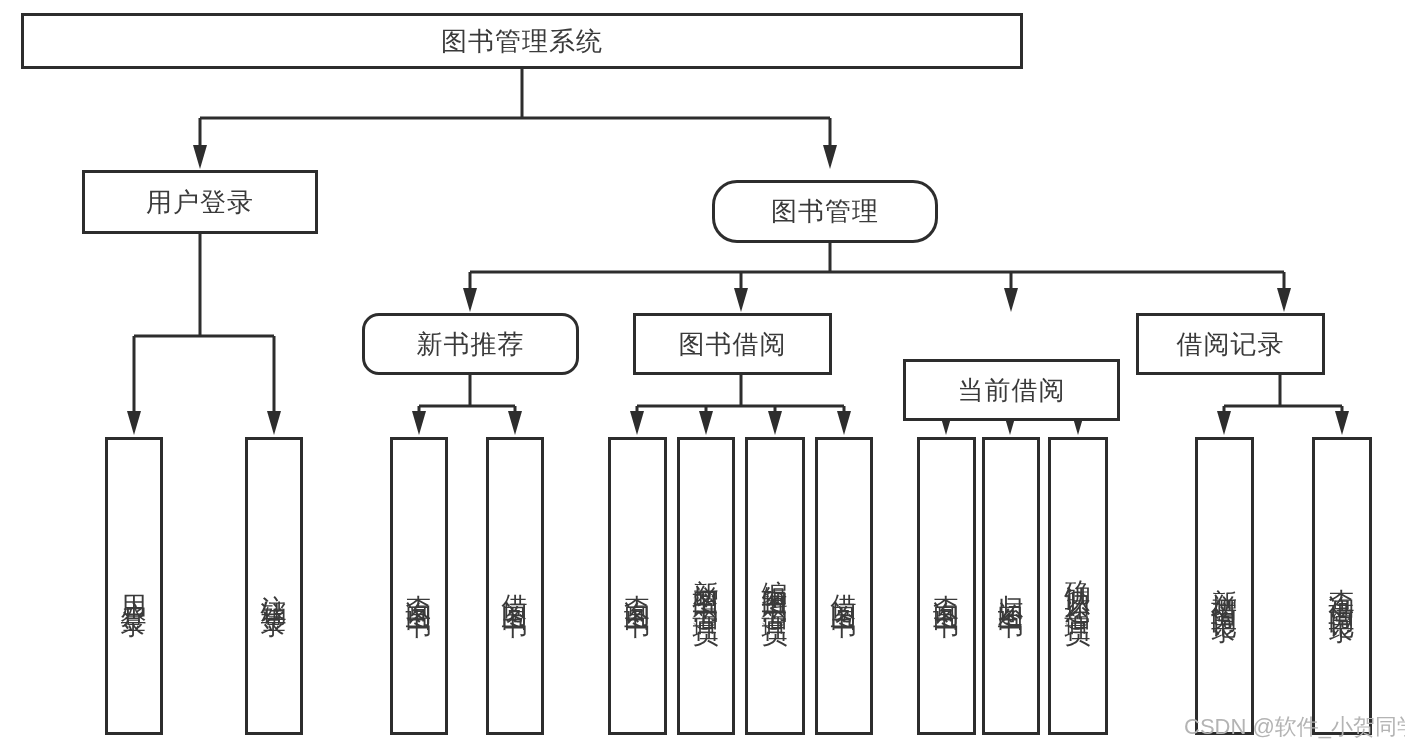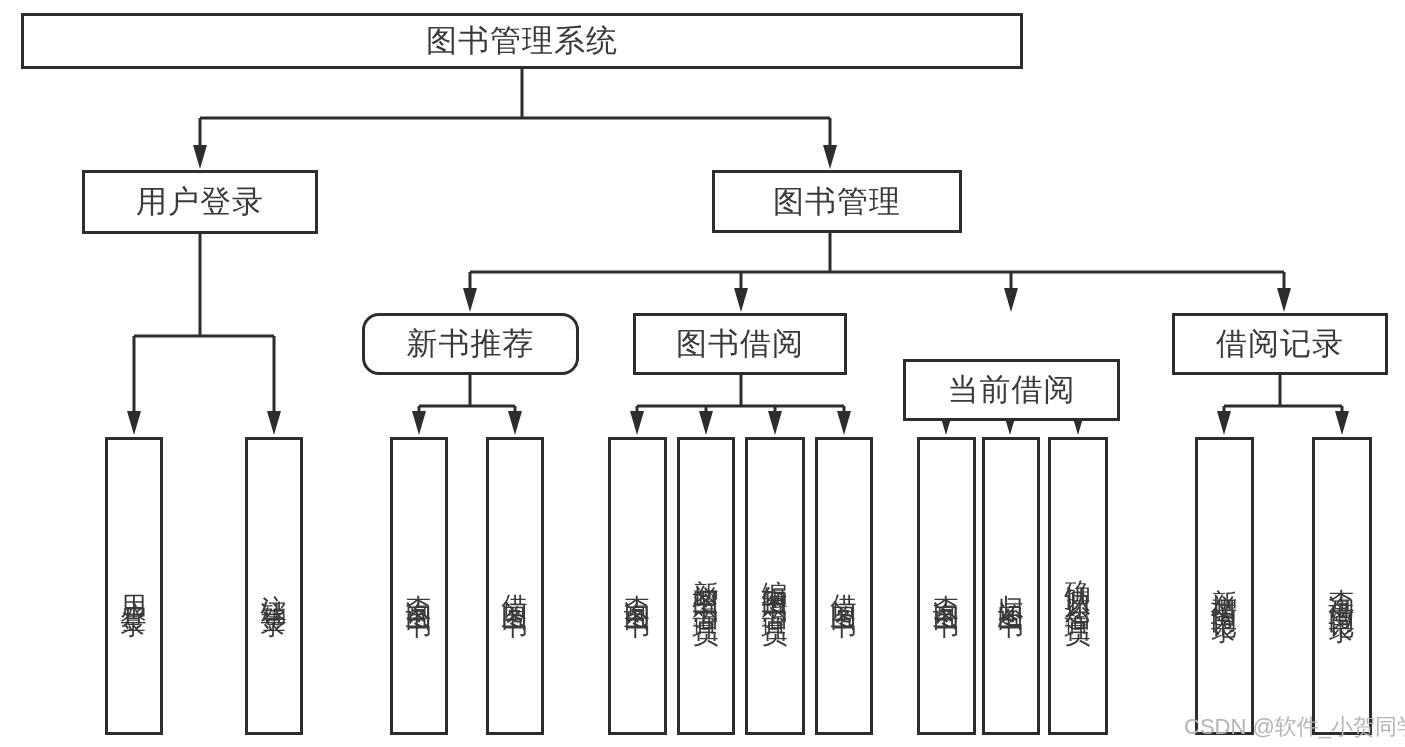--- a/index.html
+++ b/index.html
@@ -36,21 +36,21 @@
     box-sizing: border-box;
     background: #ffffff;
     border: 3px solid var(--border, #2d2d2d);
     color: var(--text, #3a3a3a);
     display: flex;
     align-items: center;
     justify-content: center;
     z-index: 2;
   }
   .node.h {
-    font-size: 31px;
+    font-size: 26px;
     letter-spacing: 1px;
     white-space: nowrap;
   }
   .node.v {
     writing-mode: vertical-rl;
     text-orientation: mixed;
     font-size: 26px;
     letter-spacing: 6px;
     line-height: 1;
   }
@@ -108,26 +108,26 @@
     <g>
       <path d="M1280 374 V406 M1224 406 H1342 M1224 406 V413 M1342 406 V413"></path>
       <polygon points="1217,411 1231,411 1224,435"></polygon>
       <polygon points="1335,411 1349,411 1342,435"></polygon>
     </g>
   </svg>
 
   <div class="node h" style="left:21px; top:13px; width:1002px; height:56px;">图书管理系统</div>
 
   <div class="node h" style="left:82px; top:170px; width:236px; height:64px;">用户登录</div>
-  <div class="node h" style="left:712px; top:170px; width:250px; height:63px;">图书管理</div>
+  <div class="node h" style="left:712px; top:180px; width:226px; height:63px;border-radius:25px;">图书管理</div>
 
   <div class="node h" style="left:362px; top:313px; width:217px; height:62px;border-radius:17px;">新书推荐</div>
-  <div class="node h" style="left:633px; top:313px; width:214px; height:62px;">图书借阅</div>
+  <div class="node h" style="left:633px; top:313px; width:199px; height:62px;">图书借阅</div>
   <div class="node h" style="left:903px; top:313px; width:217px; height:62px;margin-top:46px;">当前借阅</div>
-  <div class="node h" style="left:1172px; top:313px; width:216px; height:62px;">借阅记录</div>
+  <div class="node h" style="left:1136px; top:313px; width:189px; height:62px;">借阅记录</div>
 
   <div class="node v" style="left:105px; top:437px; width:58px; height:298px;">用户登录</div>
   <div class="node v" style="left:245px; top:437px; width:58px; height:298px;">注销登录</div>
 
   <div class="node v" style="left:390px; top:437px; width:58px; height:298px;">查询图书</div>
   <div class="node v" style="left:486px; top:437px; width:58px; height:298px;">借阅图书</div>
 
   <div class="node v" style="left:608px; top:437px; width:59px; height:298px;">查询图书</div>
   <div class="node v" style="left:677px; top:437px; width:58px; height:298px;">新增图书（管理员）</div>
   <div class="node v" style="left:745px; top:437px; width:60px; height:298px;">编辑图书（管理员）</div>

